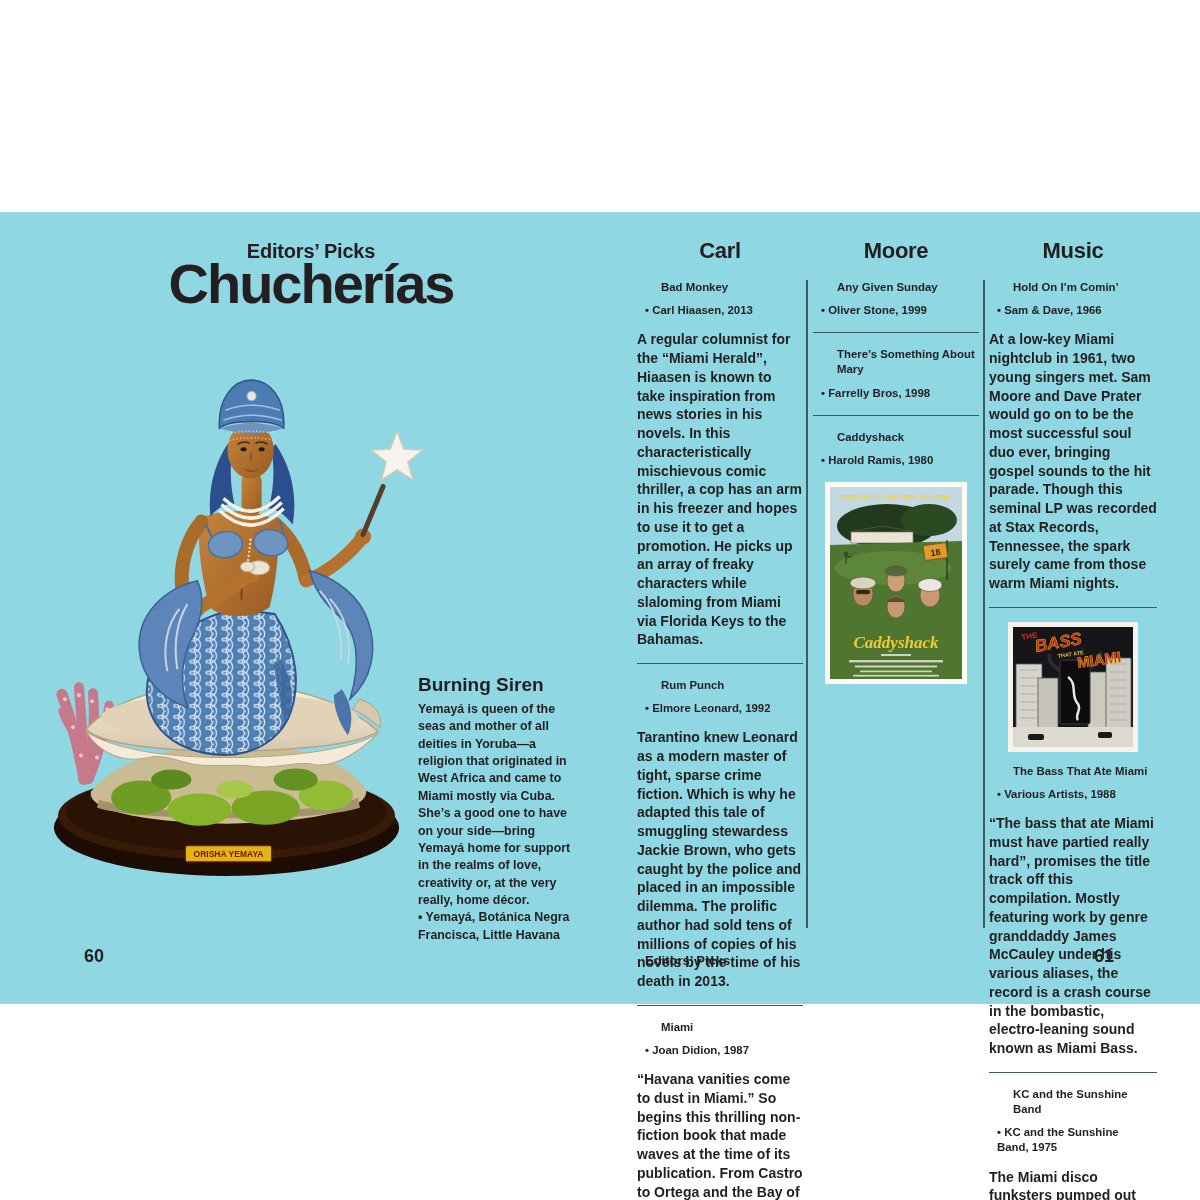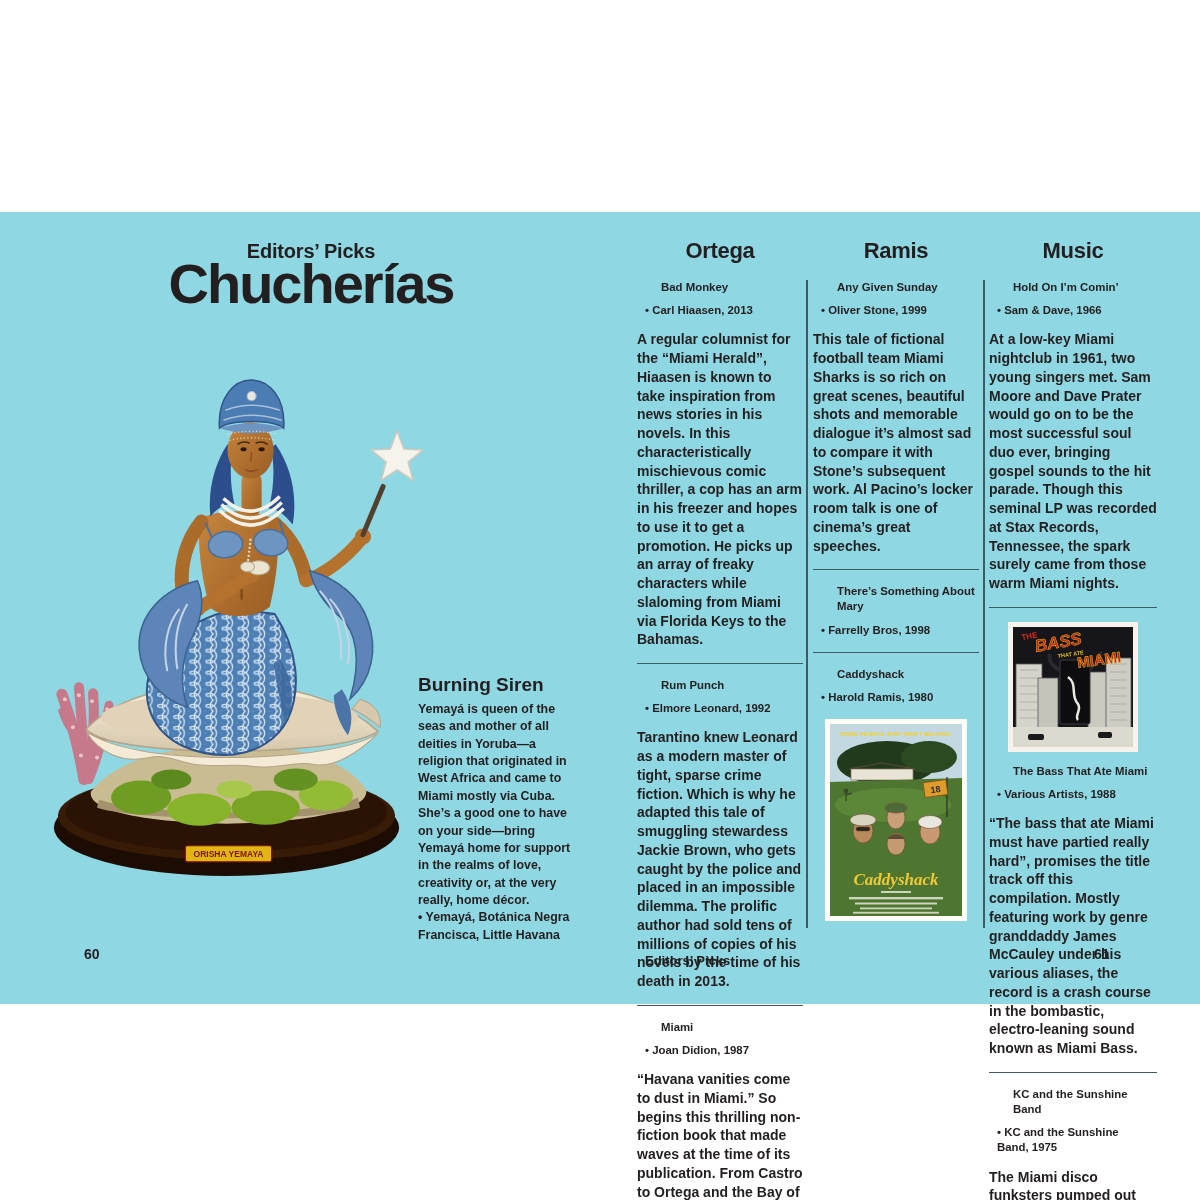--- a/index.html
+++ b/index.html
@@ -12,21 +12,21 @@
 
   
   .kicker{position:absolute;left:150px;top:240px;width:322px;text-align:center;
           font-size:20px;font-weight:700;letter-spacing:-0.2px;}
   .bigtitle{position:absolute;left:130px;top:256px;width:362px;text-align:center;
           font-size:56px;font-weight:700;letter-spacing:-2px;line-height:1;}
   .figurine{position:absolute;left:28px;top:358px;width:398px;height:552px;}
   .feature{position:absolute;left:418px;top:674px;width:156px;}
   .feature h3{margin:0 0 5px;font-size:19px;font-weight:700;}
   .feature p{margin:0;font-size:12.4px;line-height:1.4;font-weight:700;}
-  .pagenum{position:absolute;font-size:14px;font-weight:700;}
+  .pagenum{position:absolute;font-size:18px;font-weight:700;}
   #pn-left{left:84px;top:946px;}
   #pn-right{left:1094px;top:946px;}
   .footlabel{position:absolute;left:645px;top:953px;font-size:13px;font-weight:700;}
 
   
   .col{position:absolute;top:238px;width:166px;}
   #col-books{left:637px;}
   #col-films{left:813px;}
   #col-music{left:989px;width:168px;}
   .colhead{margin:0 0 16px;font-size:22px;font-weight:700;text-align:center;letter-spacing:-0.3px;}
@@ -184,46 +184,45 @@
     <p>Yemayá is queen of the seas and mother of all deities in Yoruba—a religion that originated in West Africa and came to Miami mostly via Cuba. She’s a good one to have on your side—bring Yemayá home for support in the realms of love, creativity or, at the very really, home décor.</p>
     <p>• Yemayá, Botánica Negra Francisca, Little Havana</p>
   </div>
 
   <div class="pagenum" id="pn-left">60</div>
 
   <div class="vrule" id="vr1"></div>
   <div class="vrule" id="vr2"></div>
 
   <div class="col" id="col-books">
-    <h2 class="colhead">Ortega</h2>
+    <h2 class="colhead">Carl</h2>
     <article class="entry">
       <h3 class="etitle">Bad Monkey</h3>
       <p class="ebyline">• Carl Hiaasen, 2013</p>
       <p class="ebody">A regular columnist for the “Miami Herald”, Hiaasen is known to take inspiration from news stories in his novels. In this characteristically mischievous comic thriller, a cop has an arm in his freezer and hopes to use it to get a promotion. He picks up an array of freaky characters while slaloming from Miami via Florida Keys to the Bahamas.</p>
     </article>
     <div class="sep"></div>
     <article class="entry">
       <h3 class="etitle">Rum Punch</h3>
       <p class="ebyline">• Elmore Leonard, 1992</p>
       <p class="ebody">Tarantino knew Leonard as a modern master of tight, sparse crime fiction. Which is why he adapted this tale of smuggling stewardess Jackie Brown, who gets caught by the police and placed in an impossible dilemma. The prolific author had sold tens of millions of copies of his novels by the time of his death in 2013.</p>
     </article>
     <div class="sep"></div>
     <article class="entry">
       <h3 class="etitle">Miami</h3>
       <p class="ebyline">• Joan Didion, 1987</p>
       <p class="ebody">“Havana vanities come to dust in Miami.” So begins this thrilling non-fiction book that made waves at the time of its publication. From Castro to Ortega and the Bay of Pigs to Watergate, Didion dives with relish into the murky agendas that have affected Miami’s Cuban communities.</p>
     </article>
   </div>
 
   <div class="col" id="col-films">
-    <h2 class="colhead">Ramis</h2>
+    <h2 class="colhead">Moore</h2>
     <article class="entry">
       <h3 class="etitle">Any Given Sunday</h3>
       <p class="ebyline">• Oliver Stone, 1999</p>
-      <p class="ebody">This tale of fictional football team Miami Sharks is so rich on great scenes, beautiful shots and memorable dialogue it’s almost sad to compare it with Stone’s subsequent work. Al Pacino’s locker room talk is one of cinema’s great speeches.</p>
     </article>
     <div class="sep"></div>
     <article class="entry">
       <h3 class="etitle">There’s Something About Mary</h3>
       <p class="ebyline">• Farrelly Bros, 1998</p>
     </article>
     <div class="sep"></div>
     <article class="entry">
       <h3 class="etitle">Caddyshack</h3>
       <p class="ebyline">• Harold Ramis, 1980</p>

